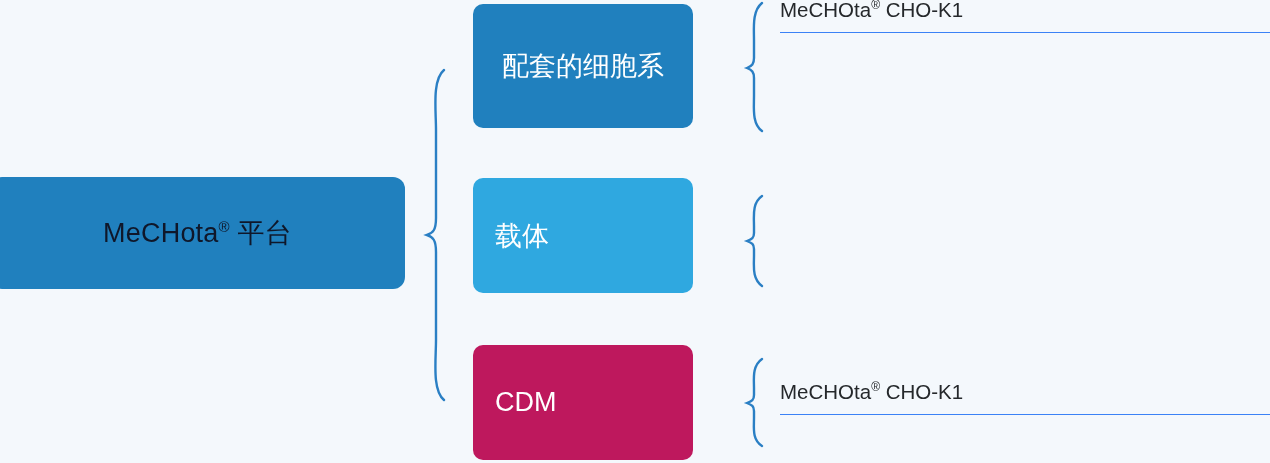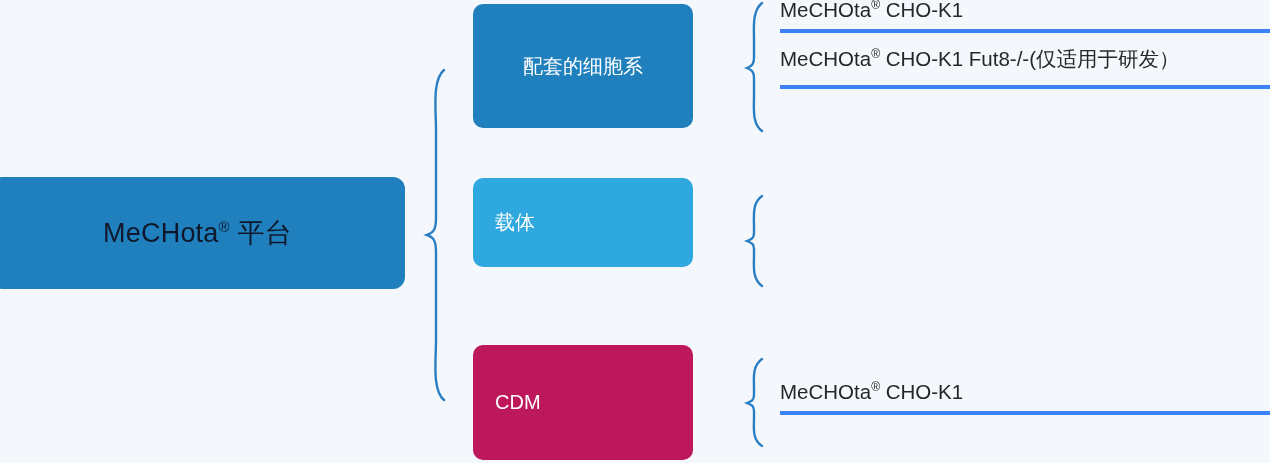--- a/index.html
+++ b/index.html
@@ -51,39 +51,39 @@
     position: absolute;
     left: 473px;
     width: 220px;
     border-radius: 10px;
     box-sizing: border-box;
     display: flex;
     align-items: center;
   }
   .cat-label {
     color: #ffffff;
-    font-size: 20px;
+    font-size: 27px;
     white-space: nowrap;
   }
   .cat-node.centered {
     justify-content: center;
   }
   .cat-node.lead {
     justify-content: flex-start;
     padding-left: 22px;
   }
 
   #cat-node-0 {
     top: 4px;
     height: 124px;
     background: #2080be;
   }
   #cat-node-1 {
     top: 178px;
-    height: 89px;
+    height: 115px;
     background: #2fa8e0;
   }
   #cat-node-2 {
     top: 345px;
     height: 115px;
     background: #be185d;
   }
 
   
   #brace-layer {
@@ -101,21 +101,21 @@
     left: 780px;
     right: 0;
   }
   #leaf-group-0 { top: 0px; }
   #leaf-group-1 { top: 190px; }
   #leaf-group-2 { top: 382px; }
 
   .leaf-item {
     position: relative;
     box-sizing: border-box;
-    border-bottom: 4px solid #3b82f6;
+    border-bottom: 1px solid #3b82f6;
     display: flex;
     align-items: center;
     padding-right: 6px;
     height: 56px;
   }
   .leaf-item:first-child {
     height: 33px;
     align-items: flex-start;
   }
   #leaf-group-1 .leaf-item:first-child { height: 33px; }
@@ -186,23 +186,20 @@
   </div>
 
   <div class="cat-node lead" id="cat-node-2">
     <span class="cat-label">CDM</span>
   </div>
 
   <div class="leaf-group" id="leaf-group-0">
     <div class="leaf-item">
       <span class="leaf-text"><span>MeCHOta</span><sup>®</sup><span> CHO-K1</span></span>
     </div>
-    <div class="leaf-item">
-      <span class="leaf-text"><span>MeCHOta</span><sup>®</sup><span> CHO-K1 Fut8-/-(仅适用于研发）</span></span>
-    </div>
   </div>
 
 
   <div class="leaf-group" id="leaf-group-2">
     <div class="leaf-item">
       <span class="leaf-text"><span>MeCHOta</span><sup>®</sup><span> CHO-K1</span></span>
     </div>
   </div>
 
 </div>

